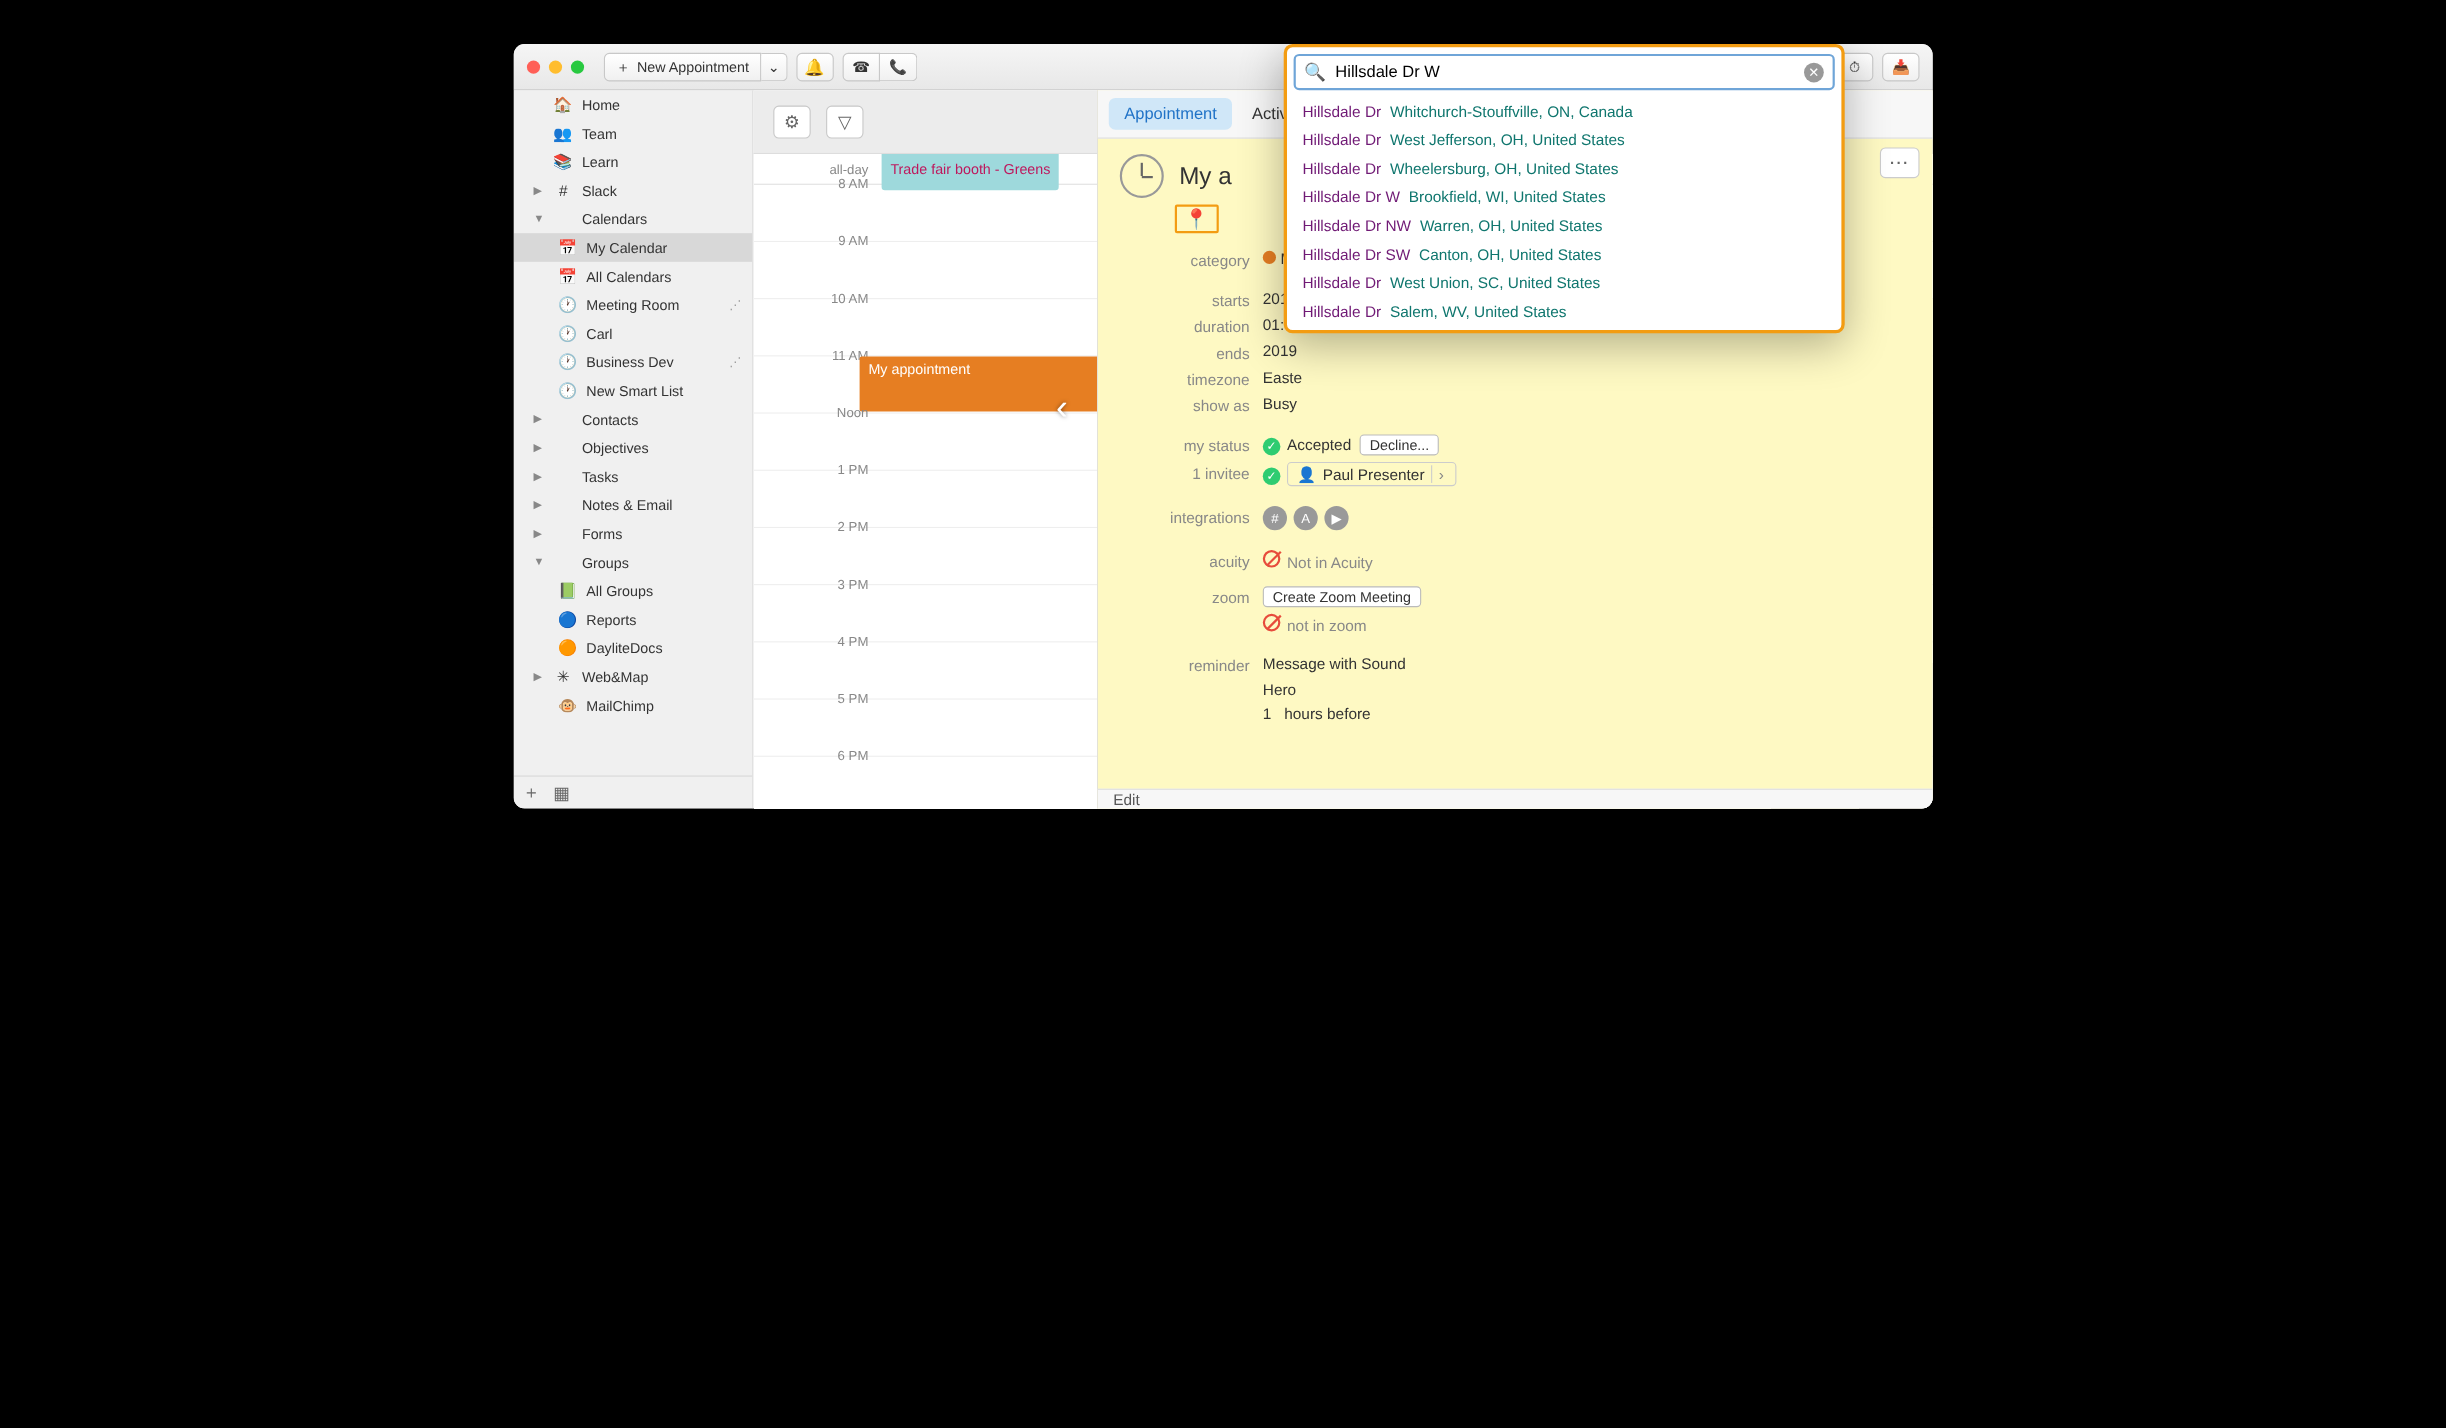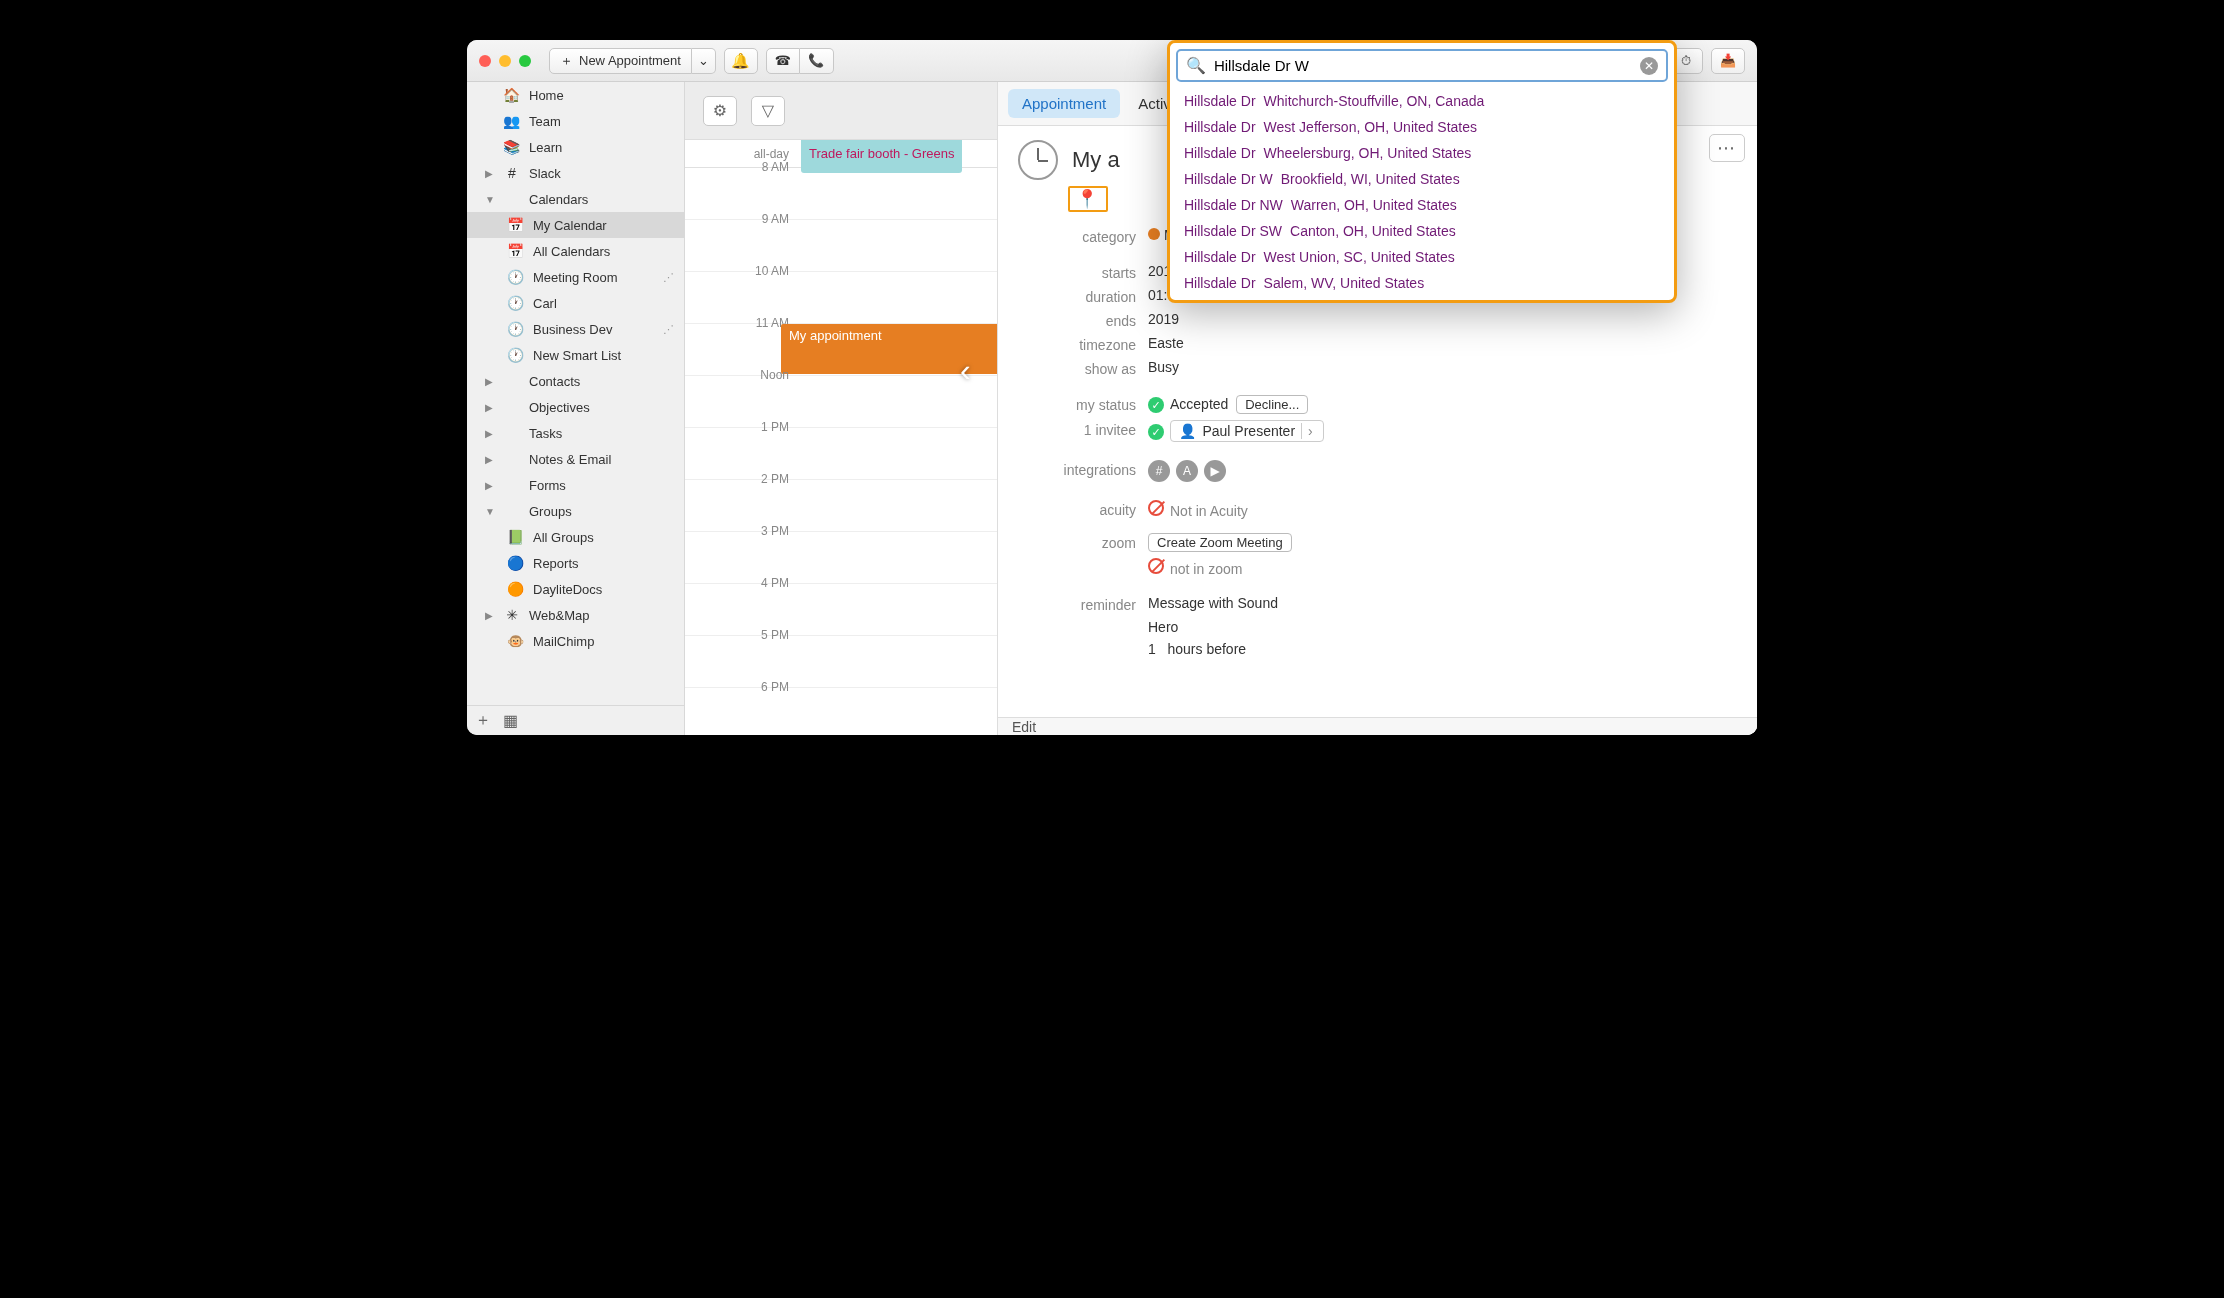--- a/index.html
+++ b/index.html
@@ -34,21 +34,21 @@
 .cal-header { height: 58px; display: flex; align-items: center; padding: 0 18px; gap: 14px; background: #ececec; border-bottom:1px solid #ddd;}
 .filter-btn { width: 34px; height: 30px; border: 1px solid #c8c8c8; border-radius: 5px; display: flex; align-items: center; justify-content: center; background: #fff; color: #666; cursor:pointer;}
 .cal-title { font-size: 22px; color: #333; margin-left: auto; }
 .cal-body { flex:1; overflow-y:auto; position: relative; background:#fff;}
 .allday-row{ display:flex; border-bottom:1px solid #e0e0e0; height:28px; align-items:center;}
 .time-col{ width:116px; text-align:right; padding-right:12px; font-size:12px; color:#888;}
 .allday-event{ background:#9ed9dc; color:#be185d; padding:12px 8px; font-size:13px; border-radius:3px;}
 .time-row{ height:52px; display:flex; border-bottom:1px solid #eee; position:relative;}
 .time-row .time-col{ align-self:flex-start; padding-top:0; position:relative; top:-8px;}
 .cal-event{ position:absolute; left:96px; right:10px; background:#e67e22; color:#fff; padding:4px 8px; font-size:13px; border-radius:2px; top:0; height:50px;}
-.detail-panel{ position:absolute; top:42px; right:0; bottom:0; width:760px; background:#ffffff; border-left:1px solid #ddd; display:flex; flex-direction:column;}
+.detail-panel{ position:absolute; top:42px; right:0; bottom:0; width:760px; background:#fef9c3; border-left:1px solid #ddd; display:flex; flex-direction:column;}
 .detail-tabs{ height:44px; display:flex; align-items:center; padding:0 10px; gap:4px; border-bottom:1px solid #ddd; background:#f7f7f7;}
 .tab{ padding:6px 14px; border-radius:6px; font-size:15px; cursor:pointer; color:#333;}
 .tab.active{ background:#d0e7f8; color:#2173c7;}
 .detail-body{ flex:1; padding:14px 20px; overflow-y:auto; position:relative;}
 .detail-row{ display:flex; align-items:flex-start; padding:3px 0; font-size:14px;}
 .detail-label{ width:130px; text-align:right; padding-right:12px; color:#888; padding-top:2px;}
 .detail-value{ flex:1; color:#333;}
 .clock-icon{ width:40px; height:40px; border-radius:50%; border:2px solid #999; display:inline-flex; align-items:center; justify-content:center; font-size:20px; color:#666; margin-right:10px; position:relative;}
 .clock-icon::before{content:"";position:absolute;width:2px;height:12px;background:#666;top:6px;left:50%;transform:translateX(-50%);}
 .clock-icon::after{content:"";position:absolute;width:10px;height:2px;background:#666;top:50%;left:50%;}
@@ -68,21 +68,21 @@
 .detail-footer{ height:18px; border-top:1px solid #ddd; display:flex; align-items:center; padding:0 14px; font-size:14px; color:#555; background:#f7f7f7;}
 .acts-btn{ position:absolute; top:52px; right:12px; width:36px; height:28px; border:1px solid #ccc; border-radius:5px; display:flex; align-items:center; justify-content:center; background:#fff; color:#666; font-size:18px; letter-spacing:2px;}
 .search-overlay{ position:absolute; top:0; left:700px; width:510px; z-index:100; background:#fff; border:3px solid #f39c12; border-radius:8px; box-shadow:0 10px 40px rgba(0,0,0,0.3);}
 .search-box{ display:flex; align-items:center; padding:4px 8px; margin:6px; border:2px solid #6fa5d8; border-radius:5px; background:#fff;}
 .search-box input{ flex:1; border:none; outline:none; font-size:15px; padding:2px;}
 .search-box .mag{ color:#888; margin-right:6px;}
 .search-box .clear{ width:18px; height:18px; border-radius:50%; background:#999; color:#fff; font-size:12px; display:flex; align-items:center; justify-content:center; cursor:pointer;}
 .search-results{ max-height:310px; overflow-y:auto; padding-bottom:4px;}
 .result{ padding:5px 14px; font-size:14px; cursor:pointer; white-space:nowrap;}
 .result .main{ color:#701a75; }
-.result .sub{ color:#701a75; margin-left:8px;}
+.result .sub{ color:#0f766e; margin-left:8px;}
 .chevron-left-big{ position:absolute; left:493px; top:312px; color:#fff; font-size:32px; text-shadow:0 0 4px rgba(0,0,0,0.5);}
 .sidebar-scroll::-webkit-scrollbar{width:14px;}
 .sidebar-scroll::-webkit-scrollbar-thumb{background:#c0c0c0;border-radius:7px;border:3px solid #f0f0f0;}
 </style>
 </head>
 <body>
 
 <div class="window">
 
   <div class="titlebar">

